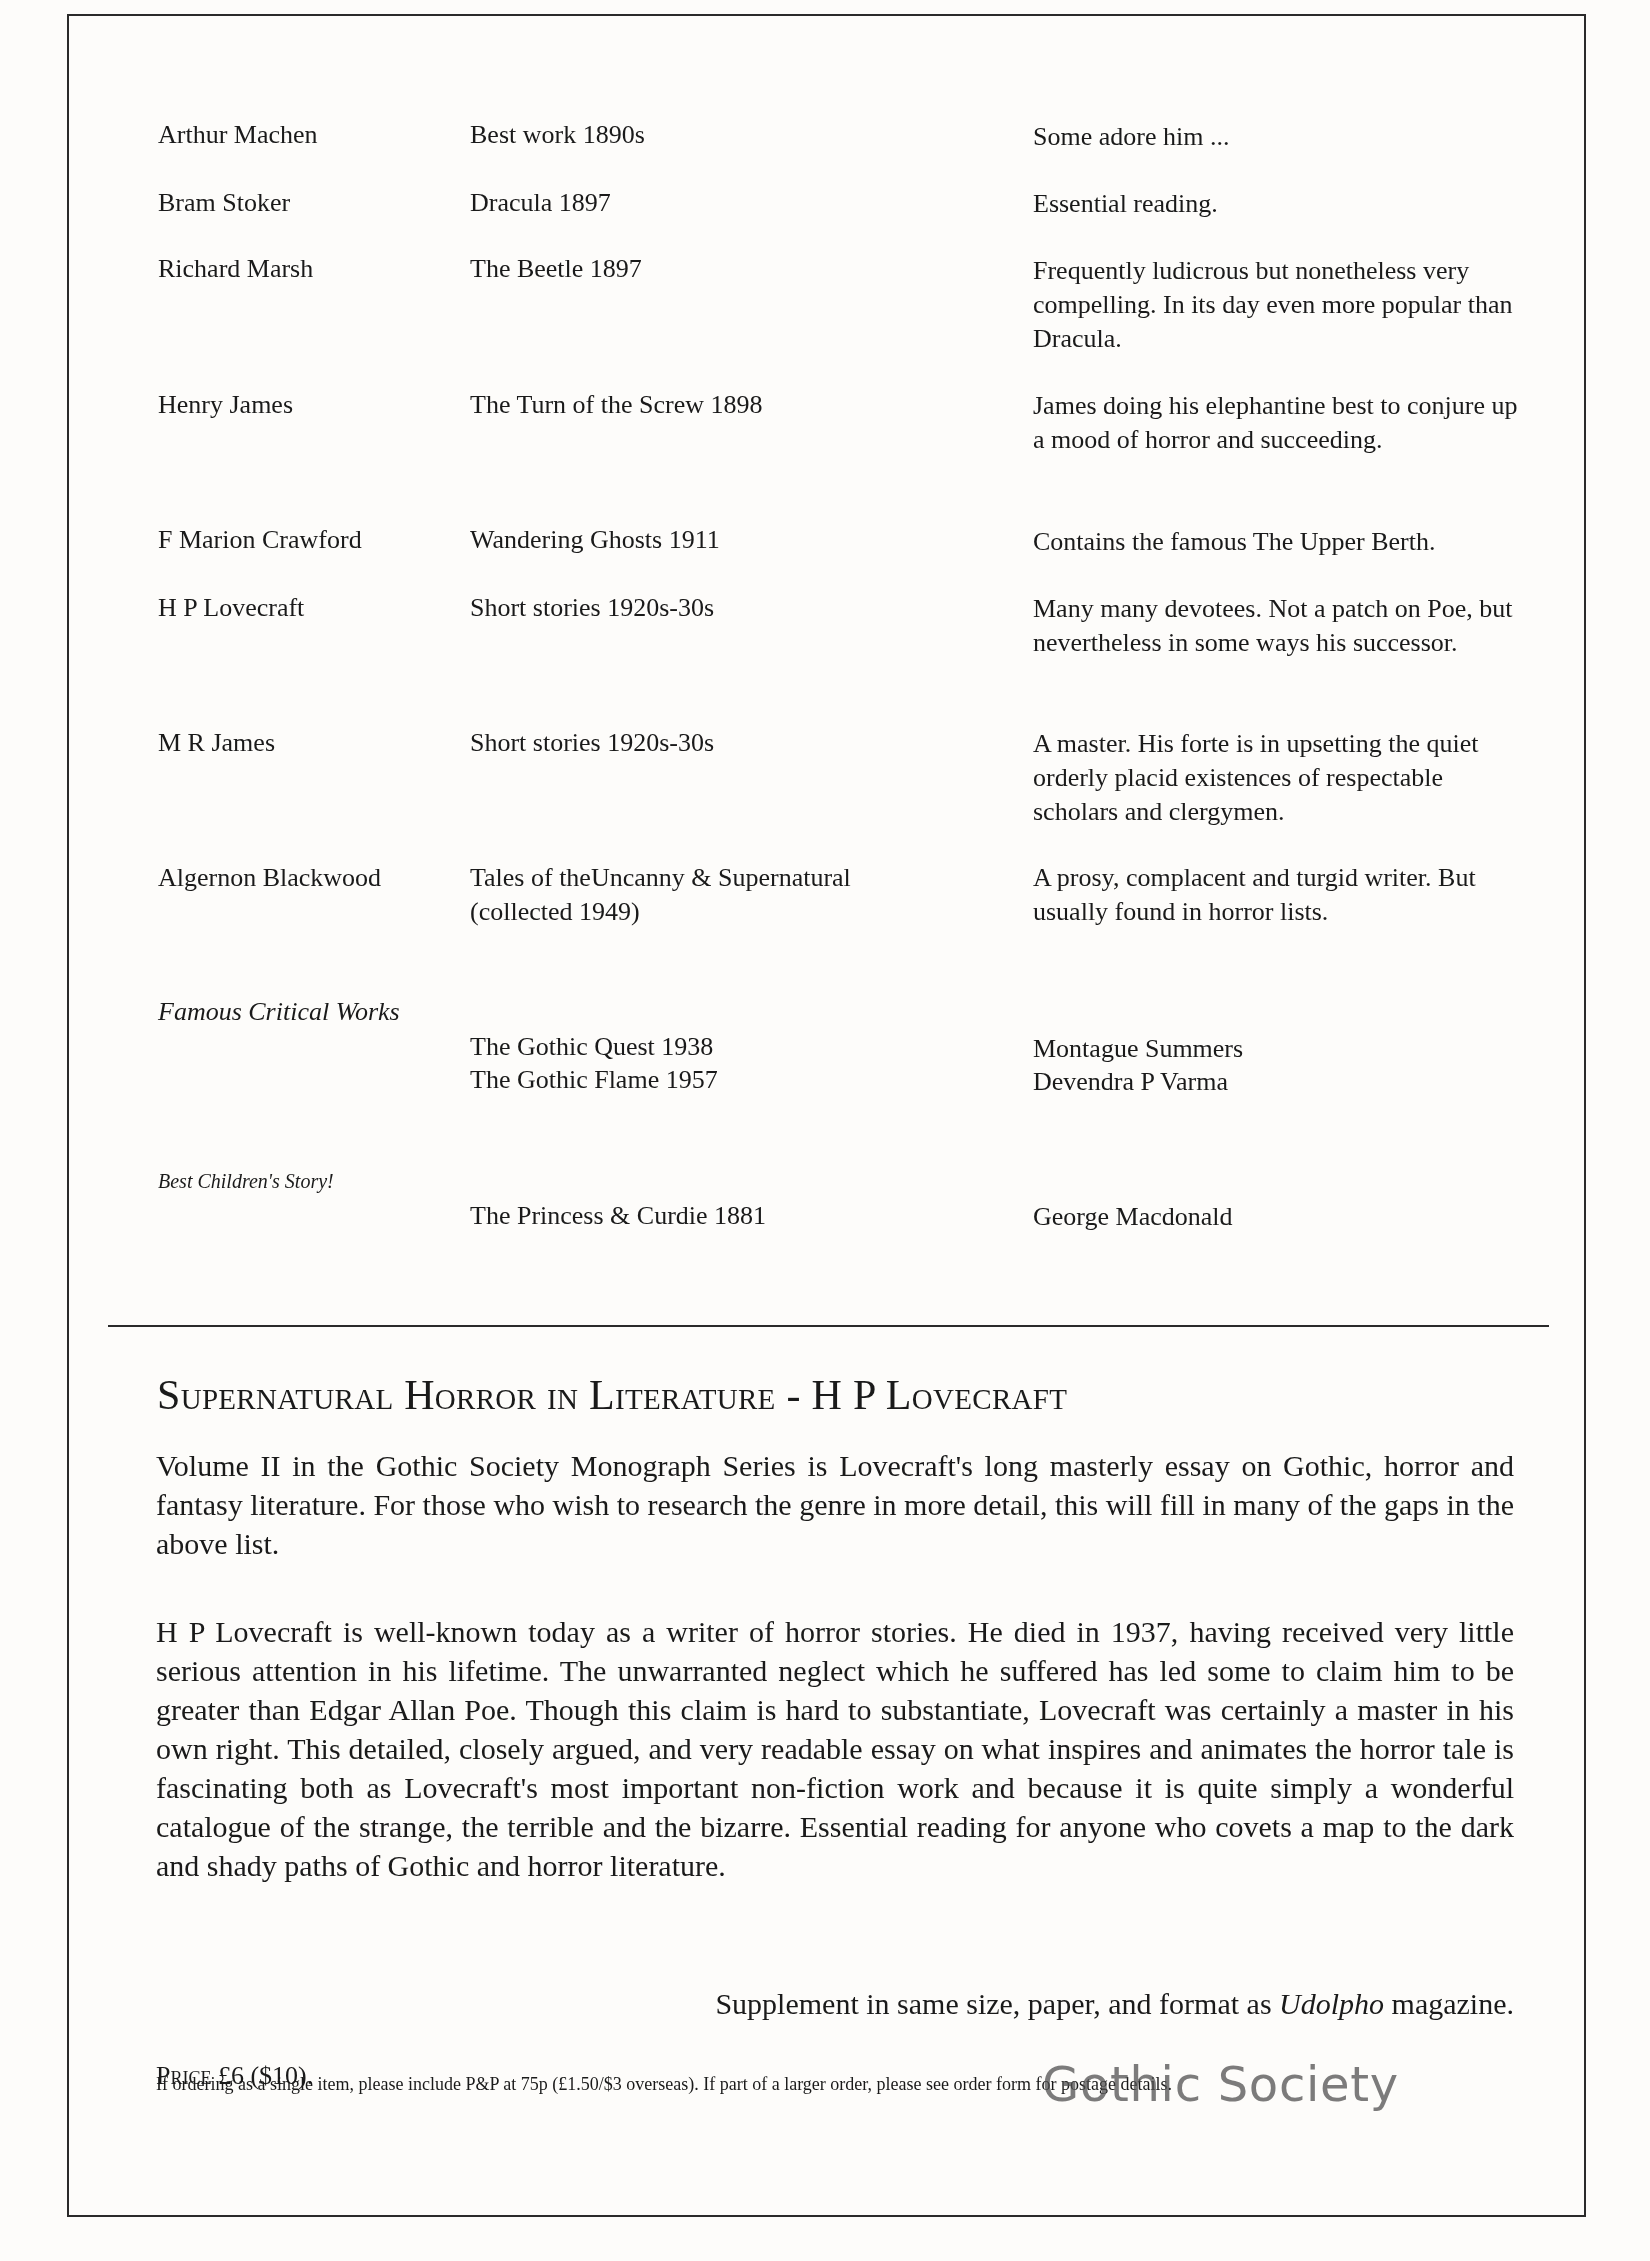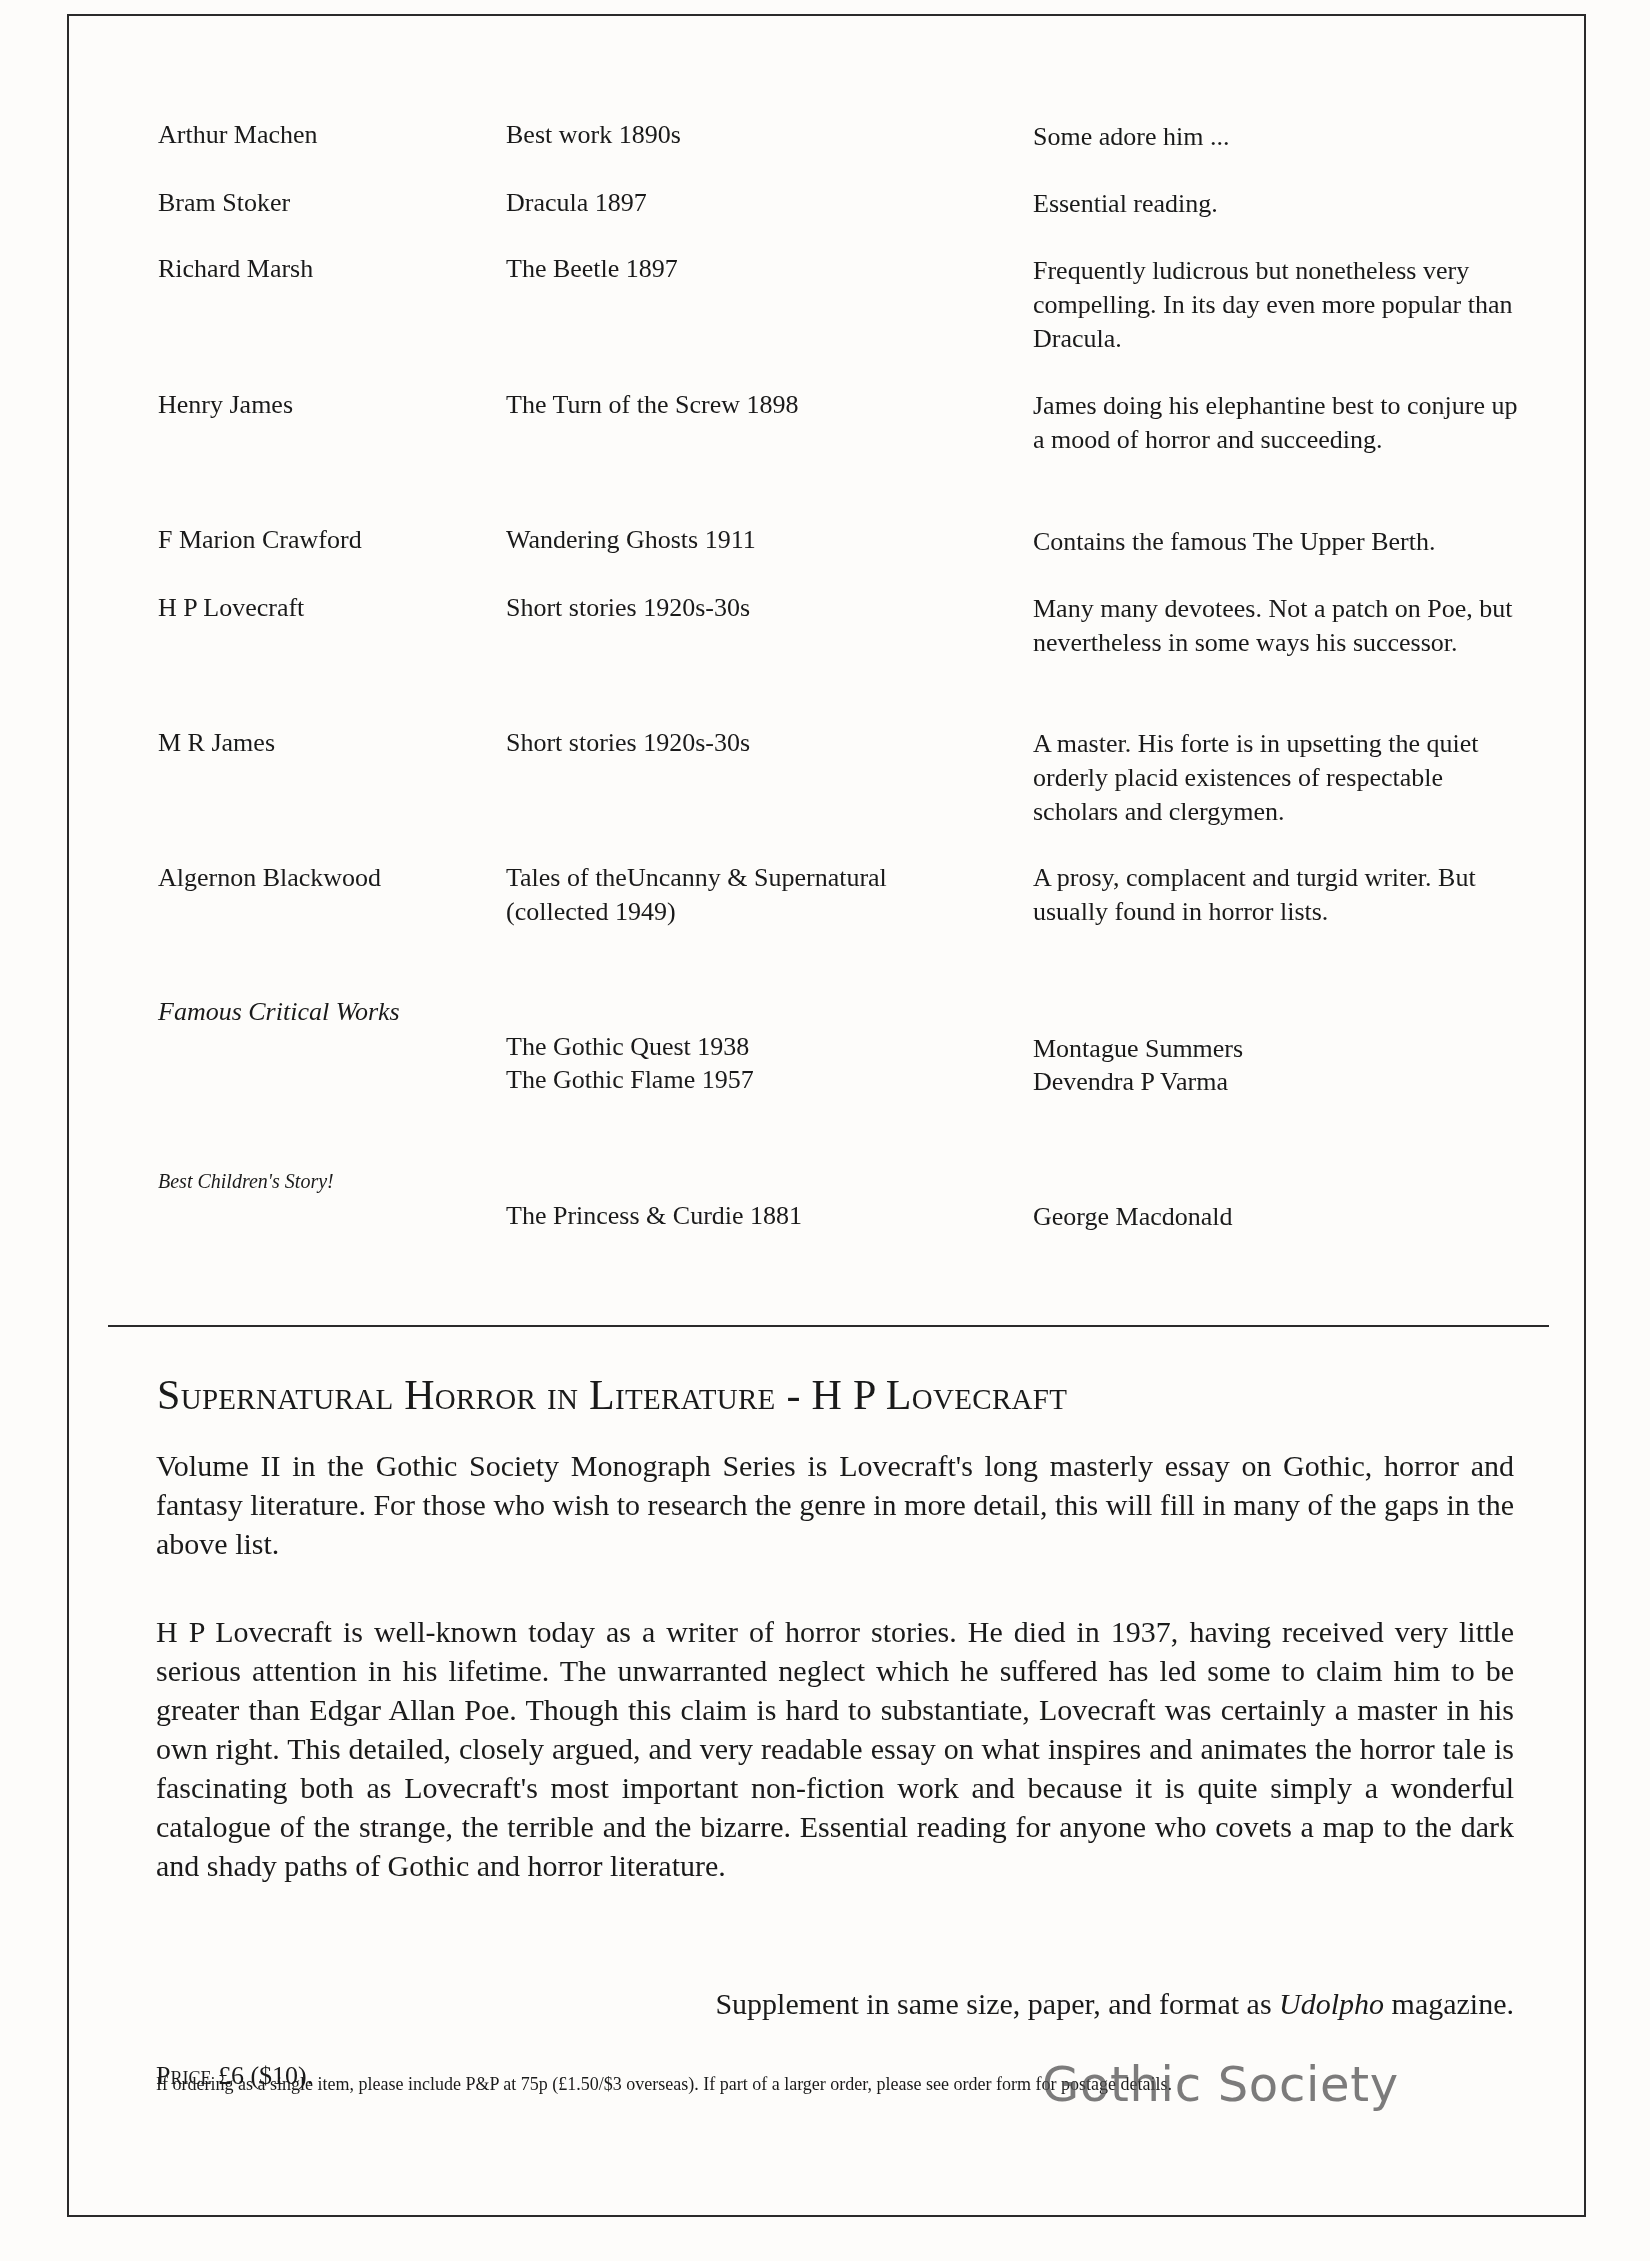--- a/index.html
+++ b/index.html
@@ -7,21 +7,21 @@
       width: 1651px; height: 2261px; background: #fdfcfa;
       font-family: "Liberation Serif", "DejaVu Serif", serif;
       color: #1a1a1a; position: relative; overflow: hidden;
     }
     .frame {
       position: absolute; left: 67px; top: 13.8px; width: 1519px; height: 2203px;
       border: 2.1px solid #2a2a2a; box-sizing: border-box;
     }
     .row { position: absolute; font-size: 26px; line-height: 34px; }
     .c1 { left: 158px; text-align: right; }
-    .c2 { left: 506px; }
+    .c2 { left: 470px; }
     .c3 { left: 1033px; width: 495px; font-family: Liberation Serif, serif; }
     .it { font-style: italic; }
     .rule {
       position: absolute; left: 108px; top: 1325px; width: 1441px; height: 0;
       border-top: 2.1px solid #2a2a2a;
     }
     .heading {
       position: absolute; left: 157px; top: 1371px; font-size: 42px;
       font-variant: small-caps; letter-spacing: 0.3px; color: #1a1a1a;
     }

